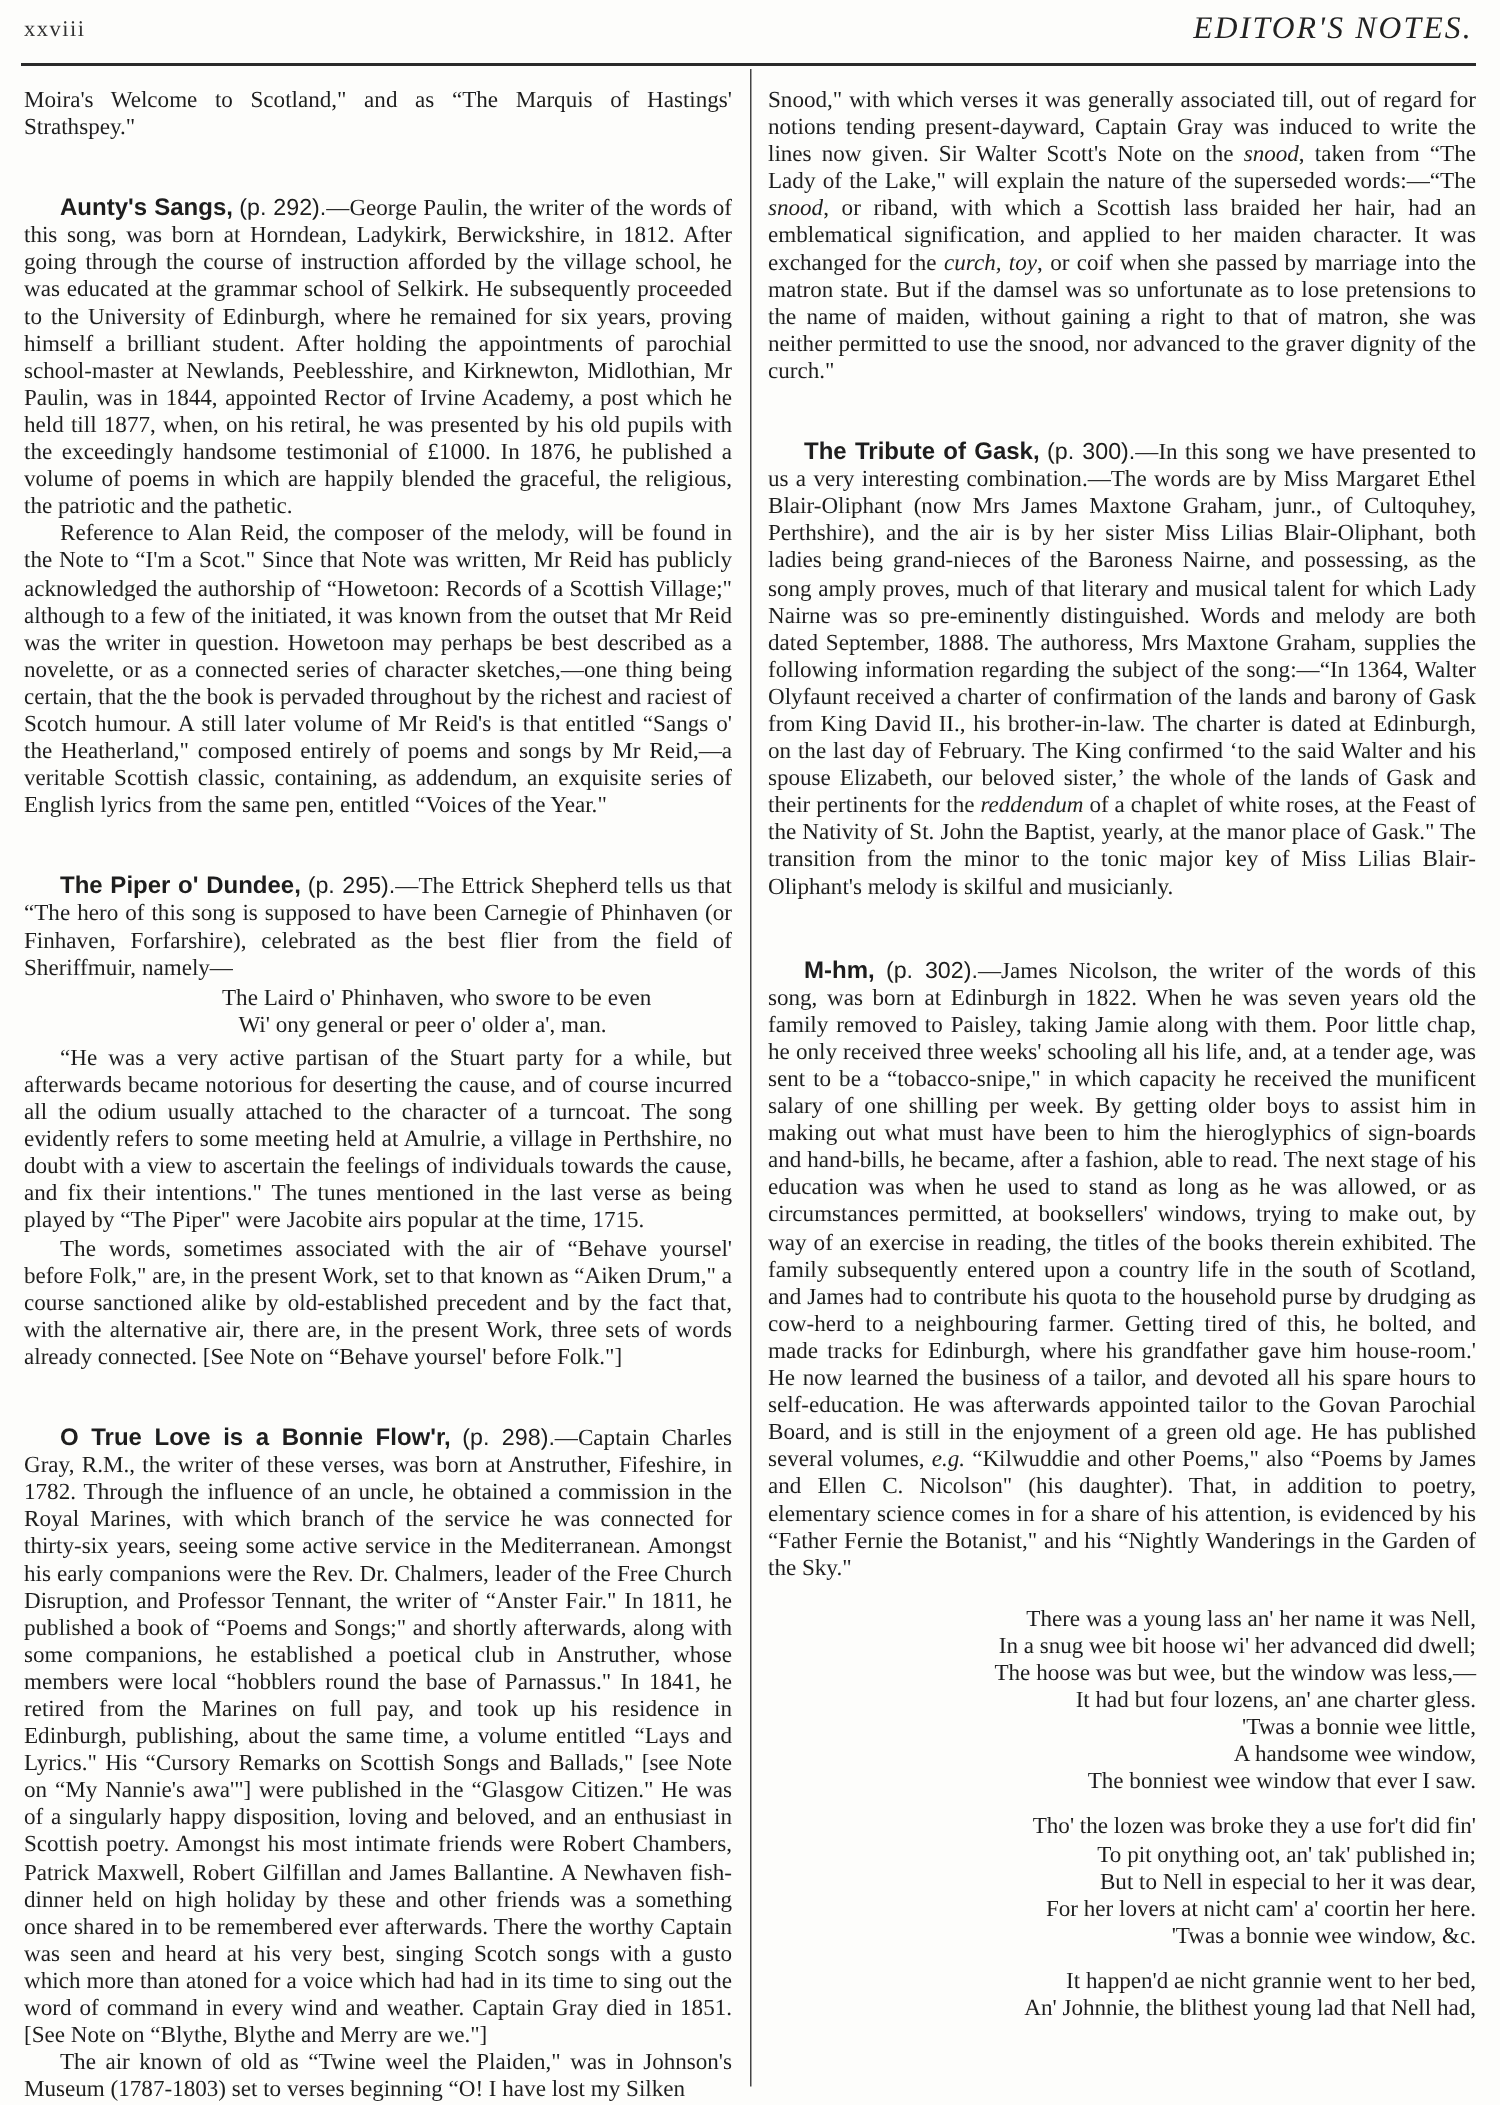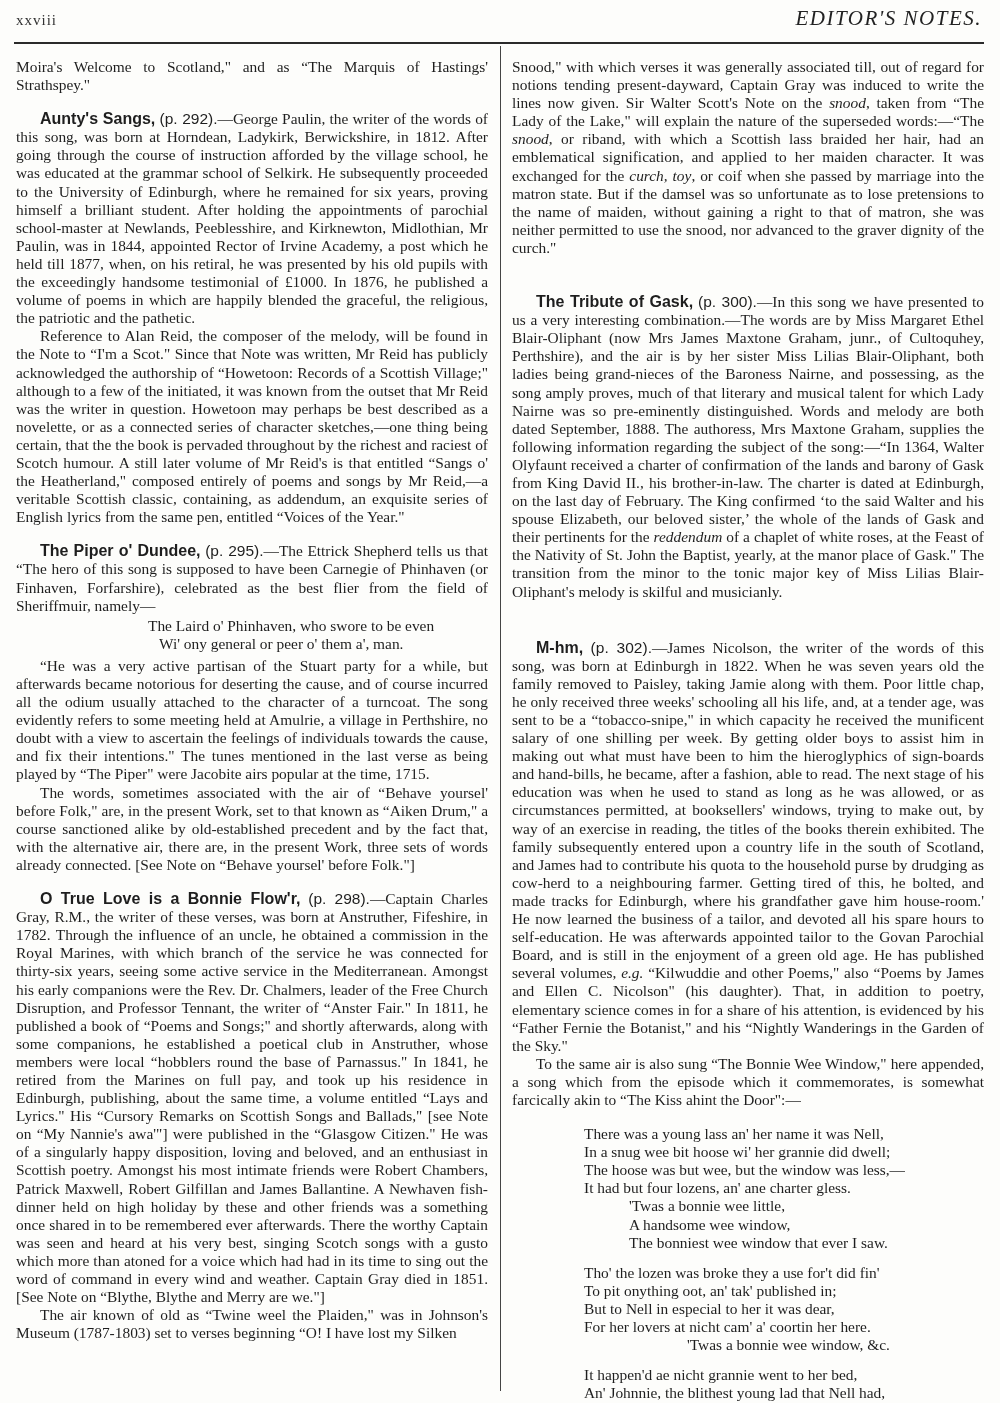--- a/index.html
+++ b/index.html
@@ -9,30 +9,30 @@
   .folio { position: absolute; left: 0; top: 12px; font-size: 15px; letter-spacing: 1px; color: #333; }
   .rtitle { position: absolute; left: 0; right: 0; top: 6px; text-align: right;
             font-style: italic; font-size: 21px; letter-spacing: 1.5px; color: #222; }
   .rule { position: absolute; left: 14px; right: 16px; top: 42px; height: 2px; background: #2a2a2a; }
   .colrule { position: absolute; left: 500px; top: 46px; height: 1345px; width: 1px; background: #444; }
   .col { position: absolute; top: 58px; font-size: 15.4px; line-height: 18.1px; text-align: justify; }
   .col.left { left: 16px; width: 472px; }
   .col.right { left: 512px; width: 472px; }
   p { margin: 0; text-indent: 24px; }
   p.noind { text-indent: 0; }
-  .entry { margin-top: 16px; }
+  .entry { margin-top: 36px; }
   .head { font-family: "Liberation Sans", "DejaVu Sans", sans-serif; font-weight: bold; font-size: 16px; }
   .ref { font-family: "Liberation Sans", "DejaVu Sans", sans-serif; font-size: 15.5px; }
   em { font-style: italic; }
   .verse { margin: 2px 0 4px 0; }
   .verse .line { text-align: left; white-space: nowrap; }
   .v-center { padding-left: 132px; }
   .song { margin-top: 16px; padding-left: 72px; }
   .song .stanza { margin-bottom: 12px; }
-  .song .line { white-space: nowrap; text-align: left; }
+  .song .line { white-space: nowrap; text-align: right; }
   .song .ind1 { padding-left: 45px; }
   .song .ind2 { padding-left: 103px; }
 </style>
 </head>
 <body>
 
 <div class="runhead">
   <span class="folio">xxviii</span>
   <div class="rtitle">EDITOR'S NOTES.</div>
 </div>
@@ -44,48 +44,47 @@
 
   <div class="entry">
     <p><span class="head">Aunty's Sangs,</span> <span class="ref">(p. 292).</span><span>—George Paulin, the writer of the words of this song, was born at Horndean, Ladykirk, Berwickshire, in 1812. After going through the course of instruction afforded by the village school, he was educated at the grammar school of Selkirk. He subsequently proceeded to the University of Edinburgh, where he remained for six years, proving himself a brilliant student. After holding the appointments of parochial school-master at Newlands, Peeblesshire, and Kirknewton, Midlothian, Mr Paulin, was in 1844, appointed Rector of Irvine Academy, a post which he held till 1877, when, on his retiral, he was presented by his old pupils with the exceedingly handsome testimonial of £1000. In 1876, he published a volume of poems in which are happily blended the graceful, the religious, the patriotic and the pathetic.</span></p>
     <p>Reference to Alan Reid, the composer of the melody, will be found in the Note to “I'm a Scot." Since that Note was written, Mr Reid has publicly acknowledged the authorship of “Howetoon: Records of a Scottish Village;" although to a few of the initiated, it was known from the outset that Mr Reid was the writer in question. Howetoon may perhaps be best described as a novelette, or as a connected series of character sketches,—one thing being certain, that the the book is pervaded throughout by the richest and raciest of Scotch humour. A still later volume of Mr Reid's is that entitled “Sangs o' the Heatherland," composed entirely of poems and songs by Mr Reid,—a veritable Scottish classic, containing, as addendum, an exquisite series of English lyrics from the same pen, entitled “Voices of the Year."</p>
   </div>
 
   <div class="entry">
     <p><span class="head">The Piper o' Dundee,</span> <span class="ref">(p. 295).</span><span>—The Ettrick Shepherd tells us that “The hero of this song is supposed to have been Carnegie of Phinhaven (or Finhaven, Forfarshire), celebrated as the best flier from the field of Sheriffmuir, namely—</span></p>
     <div class="verse v-center">
       <div class="line">The Laird o' Phinhaven, who swore to be even</div>
-      <div class="line" style="padding-left:11px">Wi' ony general or peer o' them a', man.</div>
+      <div class="line" style="padding-left:11px">Wi' ony general or peer o' older a', man.</div>
     </div>
     <p>“He was a very active partisan of the Stuart party for a while, but afterwards became notorious for deserting the cause, and of course incurred all the odium usually attached to the character of a turncoat. The song evidently refers to some meeting held at Amulrie, a village in Perthshire, no doubt with a view to ascertain the feelings of individuals towards the cause, and fix their intentions." The tunes mentioned in the last verse as being played by “The Piper" were Jacobite airs popular at the time, 1715.</p>
     <p>The words, sometimes associated with the air of “Behave yoursel' before Folk," are, in the present Work, set to that known as “Aiken Drum," a course sanctioned alike by old-established precedent and by the fact that, with the alternative air, there are, in the present Work, three sets of words already connected. [See Note on “Behave yoursel' before Folk."]</p>
   </div>
 
   <div class="entry">
     <p><span class="head">O True Love is a Bonnie Flow'r,</span> <span class="ref">(p. 298).</span><span>—Captain Charles Gray, R.M., the writer of these verses, was born at Anstruther, Fifeshire, in 1782. Through the influence of an uncle, he obtained a commission in the Royal Marines, with which branch of the service he was connected for thirty-six years, seeing some active service in the Mediterranean. Amongst his early companions were the Rev. Dr. Chalmers, leader of the Free Church Disruption, and Professor Tennant, the writer of “Anster Fair." In 1811, he published a book of “Poems and Songs;" and shortly afterwards, along with some companions, he established a poetical club in Anstruther, whose members were local “hobblers round the base of Parnassus." In 1841, he retired from the Marines on full pay, and took up his residence in Edinburgh, publishing, about the same time, a volume entitled “Lays and Lyrics." His “Cursory Remarks on Scottish Songs and Ballads," [see Note on “My Nannie's awa'"] were published in the “Glasgow Citizen." He was of a singularly happy disposition, loving and beloved, and an enthusiast in Scottish poetry. Amongst his most intimate friends were Robert Chambers, Patrick Maxwell, Robert Gilfillan and James Ballantine. A Newhaven fish-dinner held on high holiday by these and other friends was a something once shared in to be remembered ever afterwards. There the worthy Captain was seen and heard at his very best, singing Scotch songs with a gusto which more than atoned for a voice which had had in its time to sing out the word of command in every wind and weather. Captain Gray died in 1851. [See Note on “Blythe, Blythe and Merry are we."]</span></p>
     <p>The air known of old as “Twine weel the Plaiden," was in Johnson's Museum (1787-1803) set to verses beginning “O! I have lost my Silken</p>
   </div>
 </div>
 
 <div class="col right">
   <p class="noind"><span>Snood," with which verses it was generally associated till, out of regard for notions tending present-dayward, Captain Gray was induced to write the lines now given. Sir Walter Scott's Note on the </span><em>snood</em><span>, taken from “The Lady of the Lake," will explain the nature of the superseded words:—“The </span><em>snood</em><span>, or riband, with which a Scottish lass braided her hair, had an emblematical signification, and applied to her maiden character. It was exchanged for the </span><em>curch, toy</em><span>, or coif when she passed by marriage into the matron state. But if the damsel was so unfortunate as to lose pretensions to the name of maiden, without gaining a right to that of matron, she was neither permitted to use the snood, nor advanced to the graver dignity of the curch."</span></p>
 
   <div class="entry" style="margin-top:36px">
     <p><span class="head">The Tribute of Gask,</span> <span class="ref">(p. 300).</span><span>—In this song we have presented to us a very interesting combination.—The words are by Miss Margaret Ethel Blair-Oliphant (now Mrs James Maxtone Graham, junr., of Cultoquhey, Perthshire), and the air is by her sister Miss Lilias Blair-Oliphant, both ladies being grand-nieces of the Baroness Nairne, and possessing, as the song amply proves, much of that literary and musical talent for which Lady Nairne was so pre-eminently distinguished. Words and melody are both dated September, 1888. The authoress, Mrs Maxtone Graham, supplies the following information regarding the subject of the song:—“In 1364, Walter Olyfaunt received a charter of confirmation of the lands and barony of Gask from King David II., his brother-in-law. The charter is dated at Edinburgh, on the last day of February. The King confirmed ‘to the said Walter and his spouse Elizabeth, our beloved sister,’ the whole of the lands of Gask and their pertinents for the </span><em>reddendum</em><span> of a chaplet of white roses, at the Feast of the Nativity of St. John the Baptist, yearly, at the manor place of Gask." The transition from the minor to the tonic major key of Miss Lilias Blair-Oliphant's melody is skilful and musicianly.</span></p>
   </div>
 
   <div class="entry" style="margin-top:38px">
     <p><span class="head">M-hm,</span> <span class="ref">(p. 302).</span><span>—James Nicolson, the writer of the words of this song, was born at Edinburgh in 1822. When he was seven years old the family removed to Paisley, taking Jamie along with them. Poor little chap, he only received three weeks' schooling all his life, and, at a tender age, was sent to be a “tobacco-snipe," in which capacity he received the munificent salary of one shilling per week. By getting older boys to assist him in making out what must have been to him the hieroglyphics of sign-boards and hand-bills, he became, after a fashion, able to read. The next stage of his education was when he used to stand as long as he was allowed, or as circumstances permitted, at booksellers' windows, trying to make out, by way of an exercise in reading, the titles of the books therein exhibited. The family subsequently entered upon a country life in the south of Scotland, and James had to contribute his quota to the household purse by drudging as cow-herd to a neighbouring farmer. Getting tired of this, he bolted, and made tracks for Edinburgh, where his grandfather gave him house-room.' He now learned the business of a tailor, and devoted all his spare hours to self-education. He was afterwards appointed tailor to the Govan Parochial Board, and is still in the enjoyment of a green old age. He has published several volumes, </span><em>e.g.</em><span> “Kilwuddie and other Poems," also “Poems by James and Ellen C. Nicolson" (his daughter). That, in addition to poetry, elementary science comes in for a share of his attention, is evidenced by his “Father Fernie the Botanist," and his “Nightly Wanderings in the Garden of the Sky."</span></p>
-    <p>To the same air is also sung “The Bonnie Wee Window," here appended, a song which from the episode which it commemorates, is somewhat farcically akin to “The Kiss ahint the Door":—</p>
   </div>
 
   <div class="song">
     <div class="stanza">
       <div class="line">There was a young lass an' her name it was Nell,</div>
-      <div class="line">In a snug wee bit hoose wi' her grannie did dwell;</div>
+      <div class="line">In a snug wee bit hoose wi' her advanced did dwell;</div>
       <div class="line">The hoose was but wee, but the window was less,—</div>
       <div class="line">It had but four lozens, an' ane charter gless.</div>
       <div class="line ind1">'Twas a bonnie wee little,</div>
       <div class="line ind1">A handsome wee window,</div>
       <div class="line ind1">The bonniest wee window that ever I saw.</div>
     </div>
     <div class="stanza">
       <div class="line">Tho' the lozen was broke they a use for't did fin'</div>
       <div class="line">To pit onything oot, an' tak' published in;</div>
       <div class="line">But to Nell in especial to her it was dear,</div>

